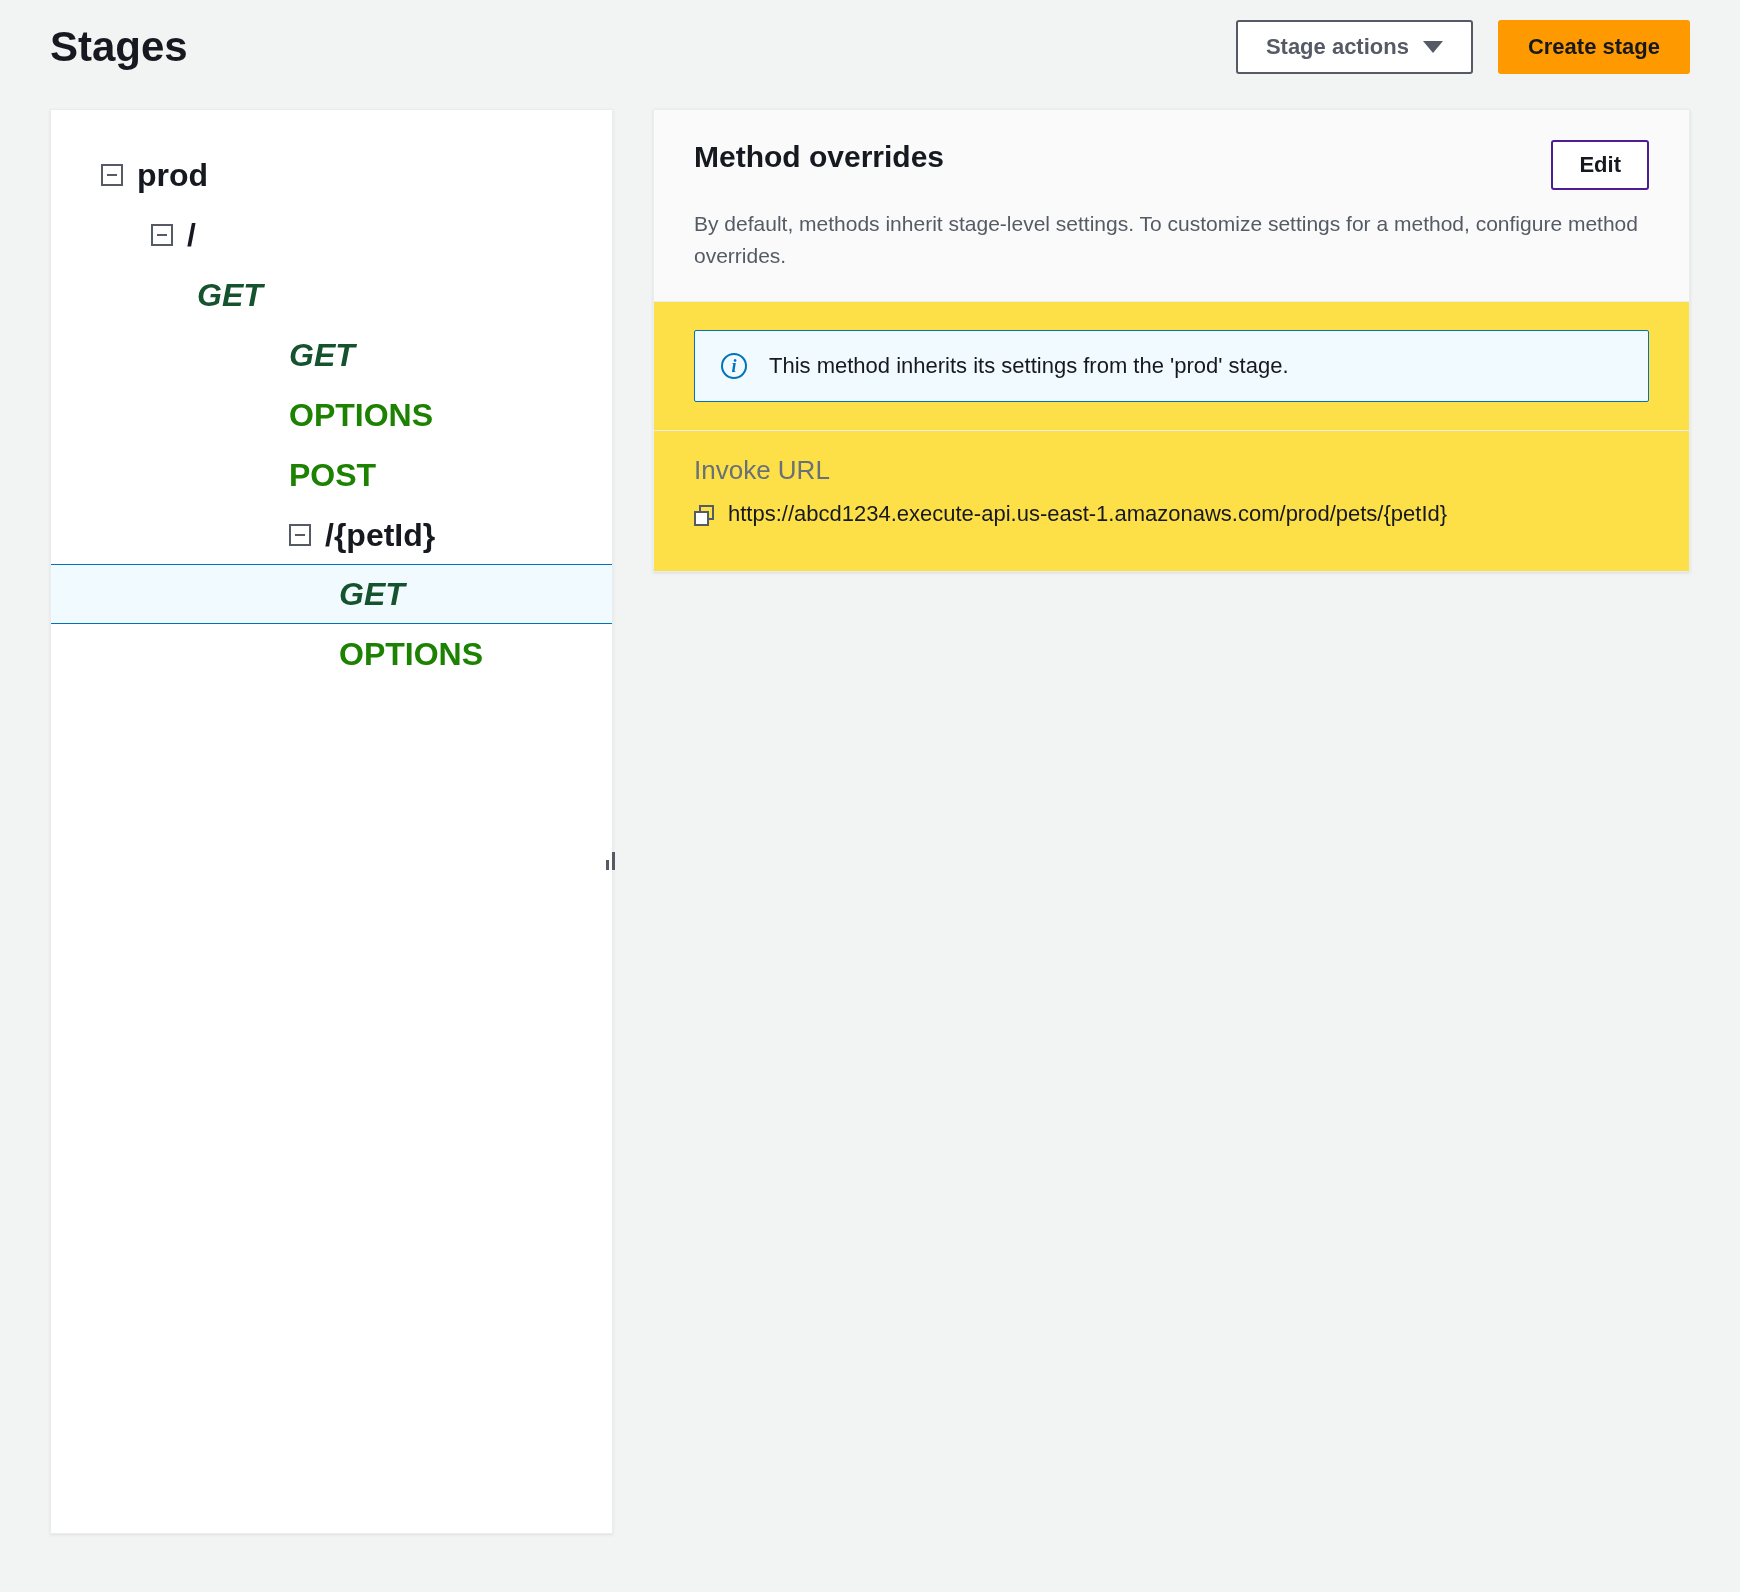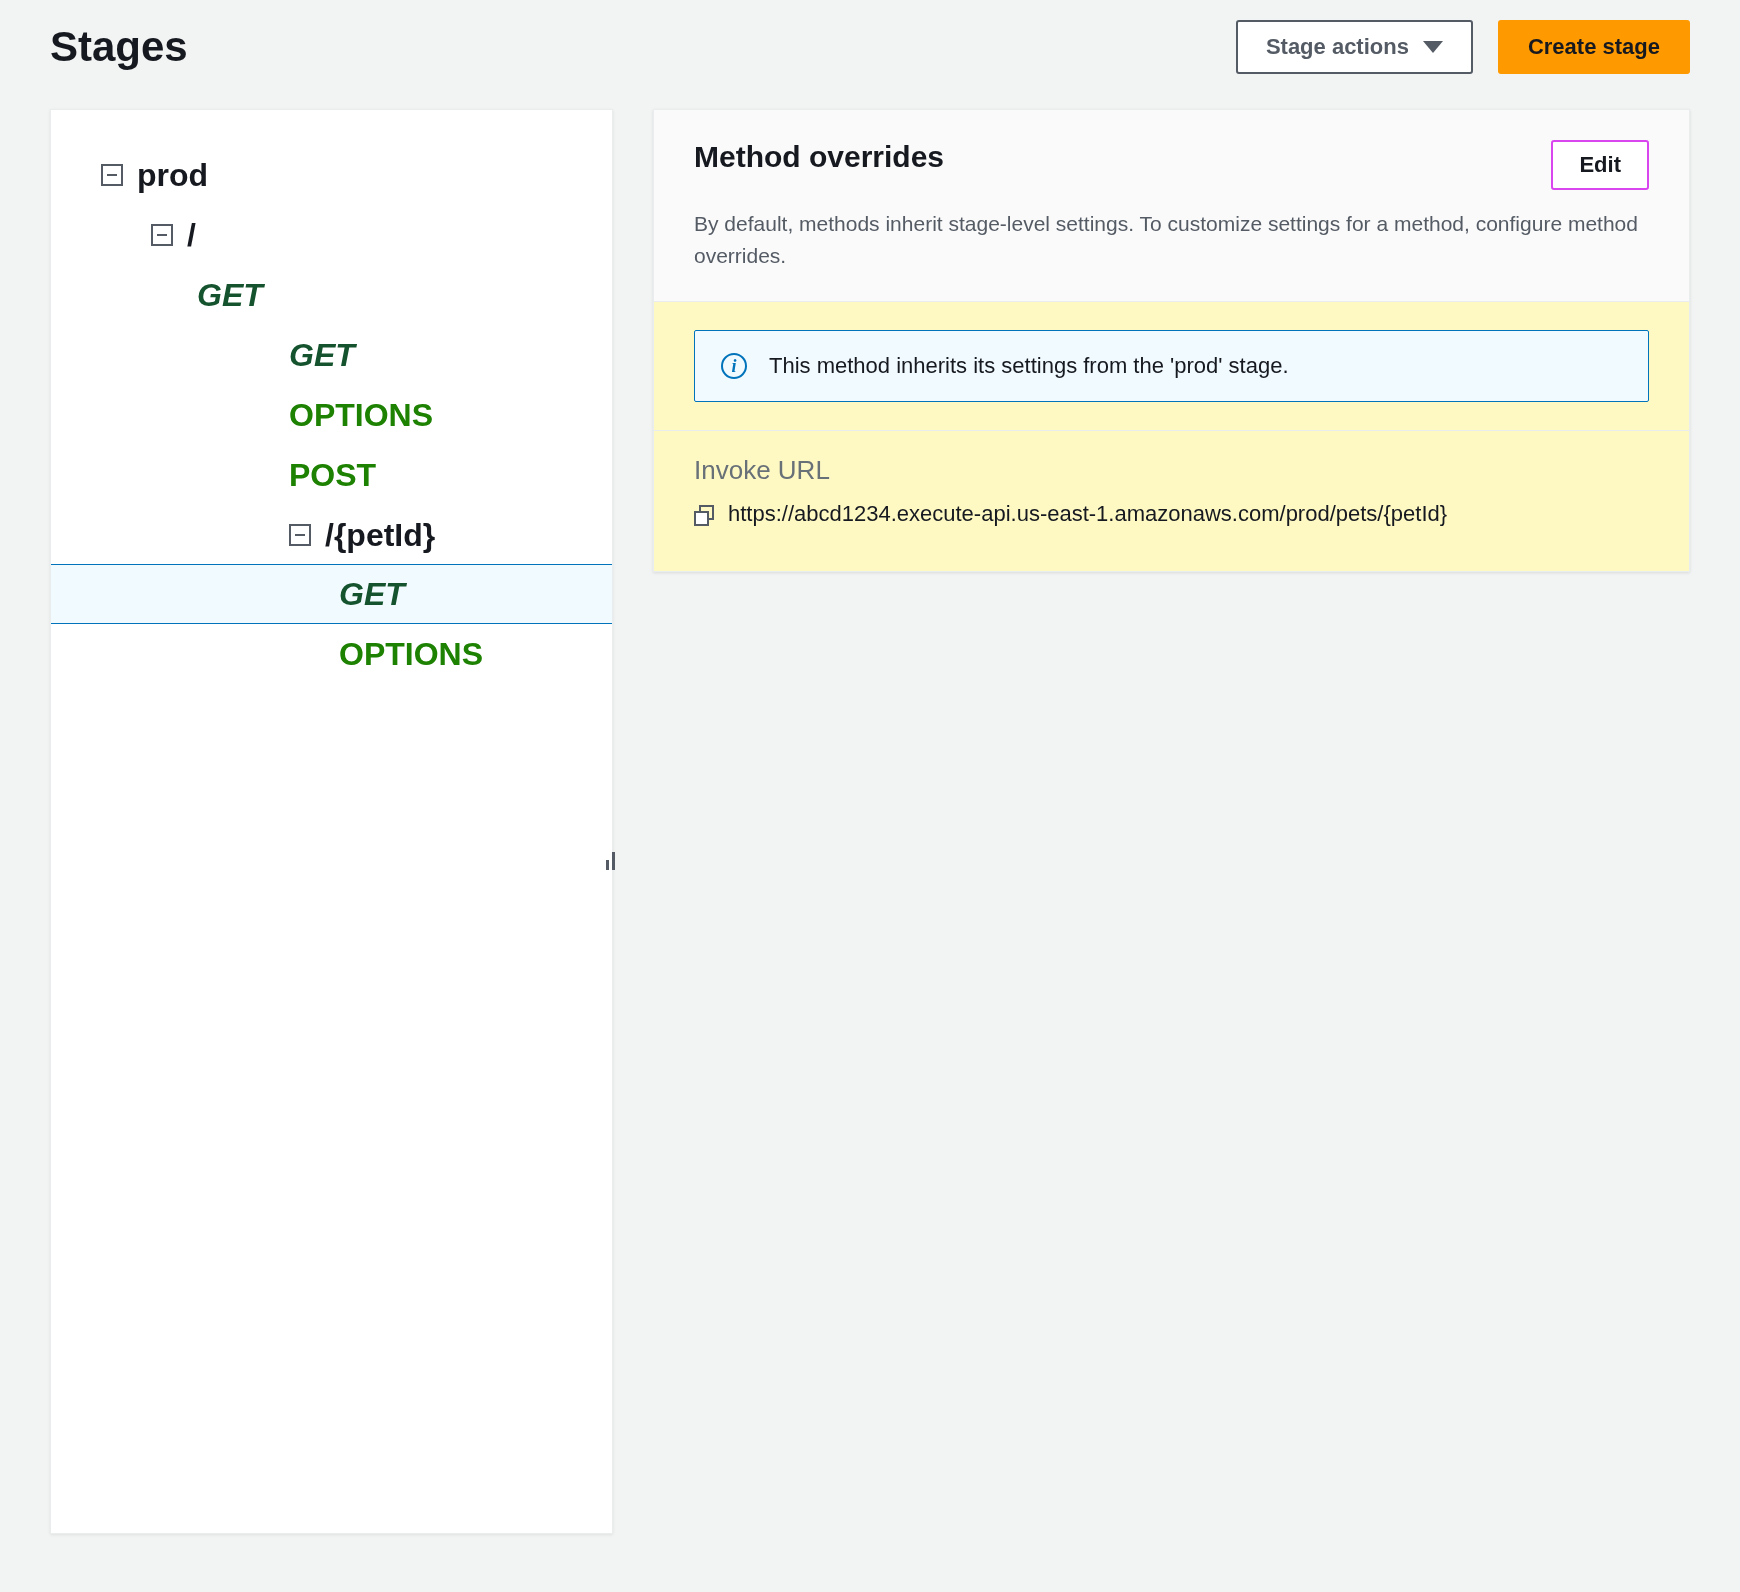--- a/index.html
+++ b/index.html
@@ -132,21 +132,21 @@
       align-items: flex-end;
     }
     .drag-handle span {
       width: 3px;
       background: #545b64;
     }
     .drag-handle span:nth-child(1) { height: 10px; }
     .drag-handle span:nth-child(2) { height: 18px; }
     .detail-panel {
       flex: 1;
-      background: #fef9c3;
+      background: #fde047;
       border: 1px solid #eaeded;
       box-shadow: 0 1px 3px rgba(0,0,0,0.1);
     }
     .detail-header {
       padding: 30px 40px 30px 40px;
       border-bottom: 1px solid #eaeded;
       background: #fafafa;
     }
     .detail-header-row {
       display: flex;
@@ -155,21 +155,21 @@
       margin-bottom: 18px;
     }
     .detail-title {
       font-size: 30px;
       font-weight: 700;
       color: #16191f;
     }
     .btn-edit {
       background: #fff;
       color: #16191f;
-      border: 2px solid #d946ef;
+      border: 2px solid #4c1d95;
       font-size: 22px;
       font-weight: 700;
       padding: 10px 26px;
       border-radius: 3px;
       cursor: pointer;
     }
     .detail-desc {
       font-size: 21px;
       color: #545b64;
       line-height: 1.5;

